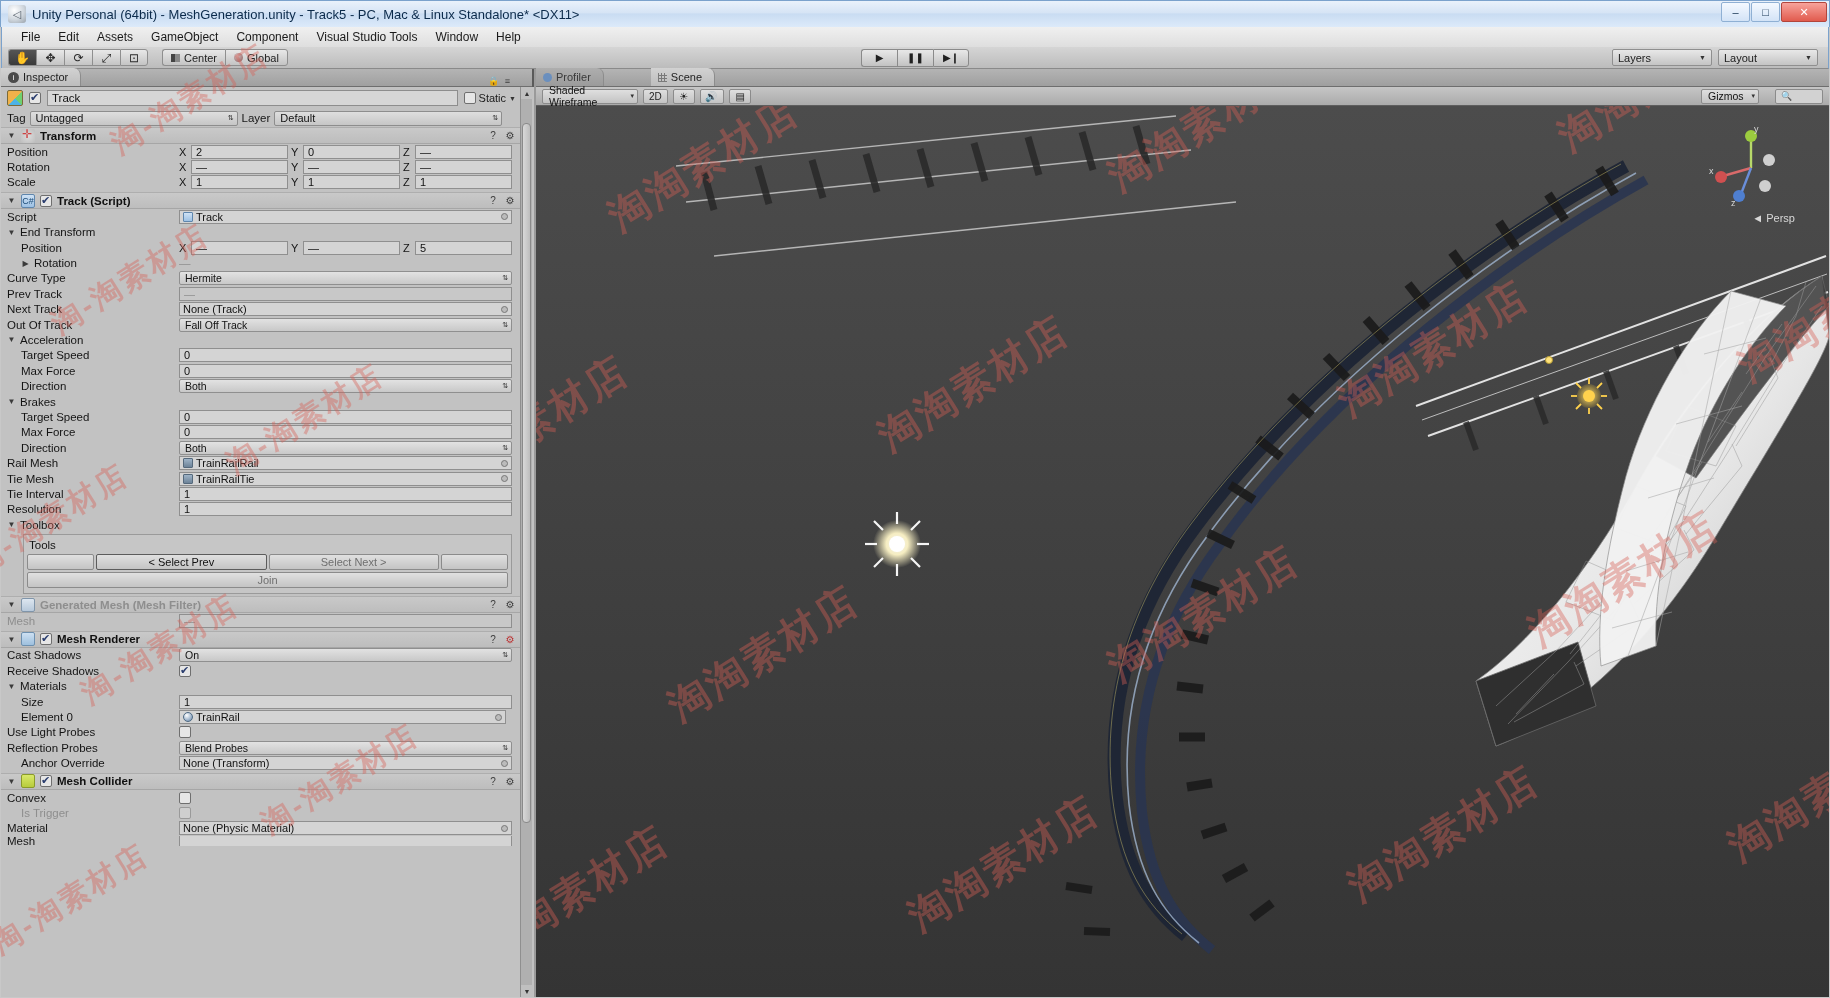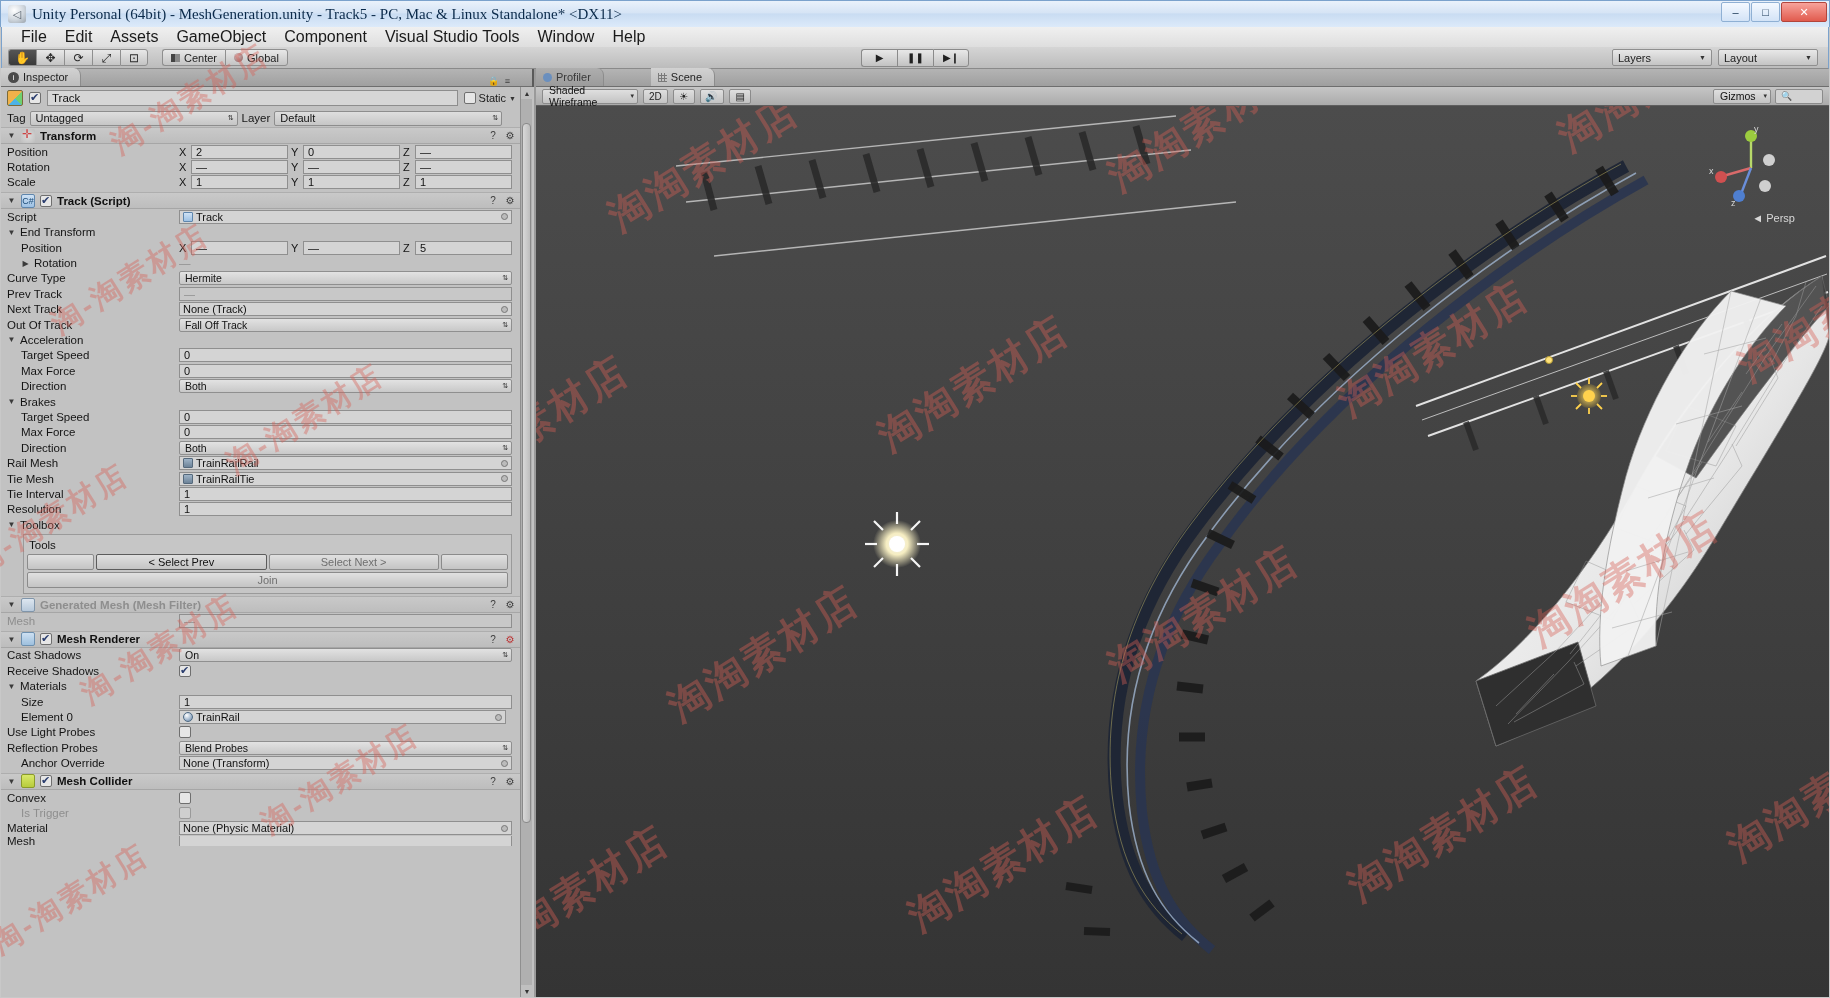--- a/index.html
+++ b/index.html
@@ -21,38 +21,38 @@
     border: 1px solid #7ba2cc; border-bottom: none;
     display: flex; align-items: center;
   }
   .title-ico {
     width: 18px; height: 18px; margin-left: 7px; margin-right: 6px;
     border-radius: 3px;
     background: radial-gradient(circle at 35% 30%, #fff 0%, #cfd6dd 55%, #9aa3ac 100%);
     display: flex; align-items: center; justify-content: center;
     font-size: 11px; color: #4a5560;
   }
-  .title-text { font-size: 15px; color: #0b2a4a; white-space: nowrap; font-family: Liberation Serif, serif; }
+  .title-text { font-size: 13px; color: #0b2a4a; white-space: nowrap; }
   .winbtns { position: absolute; right: 2px; top: 1px; display: flex; gap: 1px; }
   .winbtn {
     width: 29px; height: 20px; display: flex; align-items: center; justify-content: center;
     font-size: 11px; color: #11304f;
     background: linear-gradient(to bottom,#f4f9ff,#d3e3f6);
     border: 1px solid #8fb0d4; border-radius: 2px;
   }
   .winbtn.close { background: linear-gradient(to bottom,#f7a39b,#e15b4e); border-color:#b2453c; color:#fff; width:46px;}
 
   
   .menubar {
     position: absolute; left: 1px; top: 27px; width: 1828px; height: 20px;
     background: linear-gradient(to bottom,#f0f0f0,#dedede);
     border-left: 1px solid #7ba2cc; border-right: 1px solid #7ba2cc;
     display: flex; align-items: center; padding-left: 10px; gap: 0px;
   }
-  .menu-item { padding: 2px 9px; font-size: 16px; color: #1a1a1a; white-space: nowrap; }
+  .menu-item { padding: 2px 9px; font-size: 12px; color: #1a1a1a; white-space: nowrap; }
 
   
   .toolbar {
     position: absolute; left: 1px; top: 47px; width: 1828px; height: 22px;
     background: linear-gradient(to bottom,#d5d5d5,#bcbcbc);
     border-left: 1px solid #7ba2cc; border-right: 1px solid #7ba2cc;
     border-bottom: 1px solid #8a8a8a;
     display: flex; align-items: center; padding: 0 6px;
   }
   .tbtn-group { display: flex; }
@@ -242,21 +242,21 @@
   .sdrop {
     height: 15px; padding: 0 3px 0 6px; display: flex; align-items: center; justify-content: space-between;
     background: linear-gradient(to bottom,#dfdfdf,#c3c3c3);
     border: 1px solid #8b8b8b; border-radius: 2px; font-size: 10.5px; color: #111;
   }
   .sbtn {
     height: 15px; min-width: 22px; padding: 0 5px; display: flex; align-items: center; justify-content: center;
     background: linear-gradient(to bottom,#dfdfdf,#c3c3c3);
     border: 1px solid #8b8b8b; border-radius: 2px; font-size: 10px; color: #222;
   }
-  .scene-right { position: absolute; right: 6px; display: flex; align-items: center; gap: 4px; }
+  .scene-right { position: absolute; right: 6px; display: flex; align-items: center; gap: 16px; }
 
   .viewport {
     position: absolute; left: 0; top: 37px; width: 1293px; height: 891px;
     background: linear-gradient(to bottom, #4a4a4a 0%, #3d3d3d 55%, #353535 100%);
     overflow: hidden;
   }
   .gizmo-axes { position: absolute; right: 38px; top: 18px; width: 84px; height: 84px; }
   .persp-label { position: absolute; right: 34px; top: 106px; font-size: 11px; color: #d8d8d8; }
 
   .wm {

